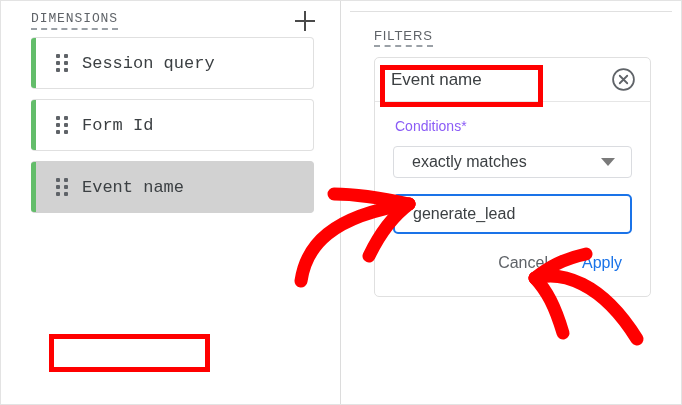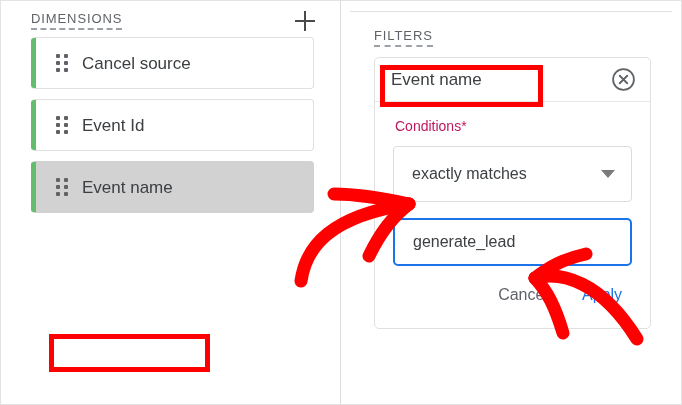--- a/index.html
+++ b/index.html
@@ -24,20 +24,21 @@
   }
 
   
   .left-panel {
     width: 340px;
     box-sizing: border-box;
     position: relative;
     background: #ffffff;
     border-right: 1px solid #dcdcdc;
     padding: 0;
+    font-family: Liberation Mono, monospace;
   }
   .section-header {
     display: flex;
     align-items: center;
     justify-content: space-between;
     padding: 10px 22px 0 30px;
     height: 30px;
     box-sizing: border-box;
   }
   .section-title {
@@ -160,44 +161,44 @@
     font-size: 17px;
     color: #3c4043;
   }
   .xcircle {
     width: 25px; height: 25px;
     flex: 0 0 auto;
   }
   .filter-card-body { padding: 14px 18px 10px 18px; }
   .cond-label {
     font-size: 14px;
-    color: #be185d;
+    color: #8b5cf6;
     margin: 2px 0 12px 2px;
   }
   .select-box {
-    height: 56px;
+    height: 32px;
     border: 1px solid #dadce0;
     border-radius: 4px;
     display: flex;
     align-items: center;
     justify-content: space-between;
     padding: 0 16px 0 18px;
     box-sizing: border-box;
     background: #fff;
   }
   .select-value { font-size: 16px; color: #3c4043; }
   .caret {
     width: 0; height: 0;
     border-left: 7px solid transparent;
     border-right: 7px solid transparent;
     border-top: 8px solid #7a7a7a;
   }
   .value-box {
     margin-top: 16px;
-    height: 48px;
+    height: 40px;
     border: 2px solid #1a73e8;
     border-radius: 5px;
     display: flex;
     align-items: center;
     padding: 0 18px;
     box-sizing: border-box;
     background: #fff;
   }
   .value-text { font-size: 16px; color: #3c4043; }
   .actions {
@@ -256,34 +257,34 @@
       <div class="dim-card">
         <span class="accent"></span>
         <span class="drag-handle">
             <i></i>
             <i></i>
             <i></i>
             <i></i>
             <i></i>
             <i></i>
           </span>
-        <span class="dim-label">Cancel source</span>
+        <span class="dim-label">Session query</span>
       </div>
 
       <div class="dim-card">
         <span class="accent"></span>
         <span class="drag-handle">
             <i></i>
             <i></i>
             <i></i>
             <i></i>
             <i></i>
             <i></i>
           </span>
-        <span class="dim-label">Event Id</span>
+        <span class="dim-label">Form Id</span>
       </div>
 
 
 
       <div class="dim-card selected">
         <span class="accent"></span>
         <span class="drag-handle">
             <i></i>
             <i></i>
             <i></i>

